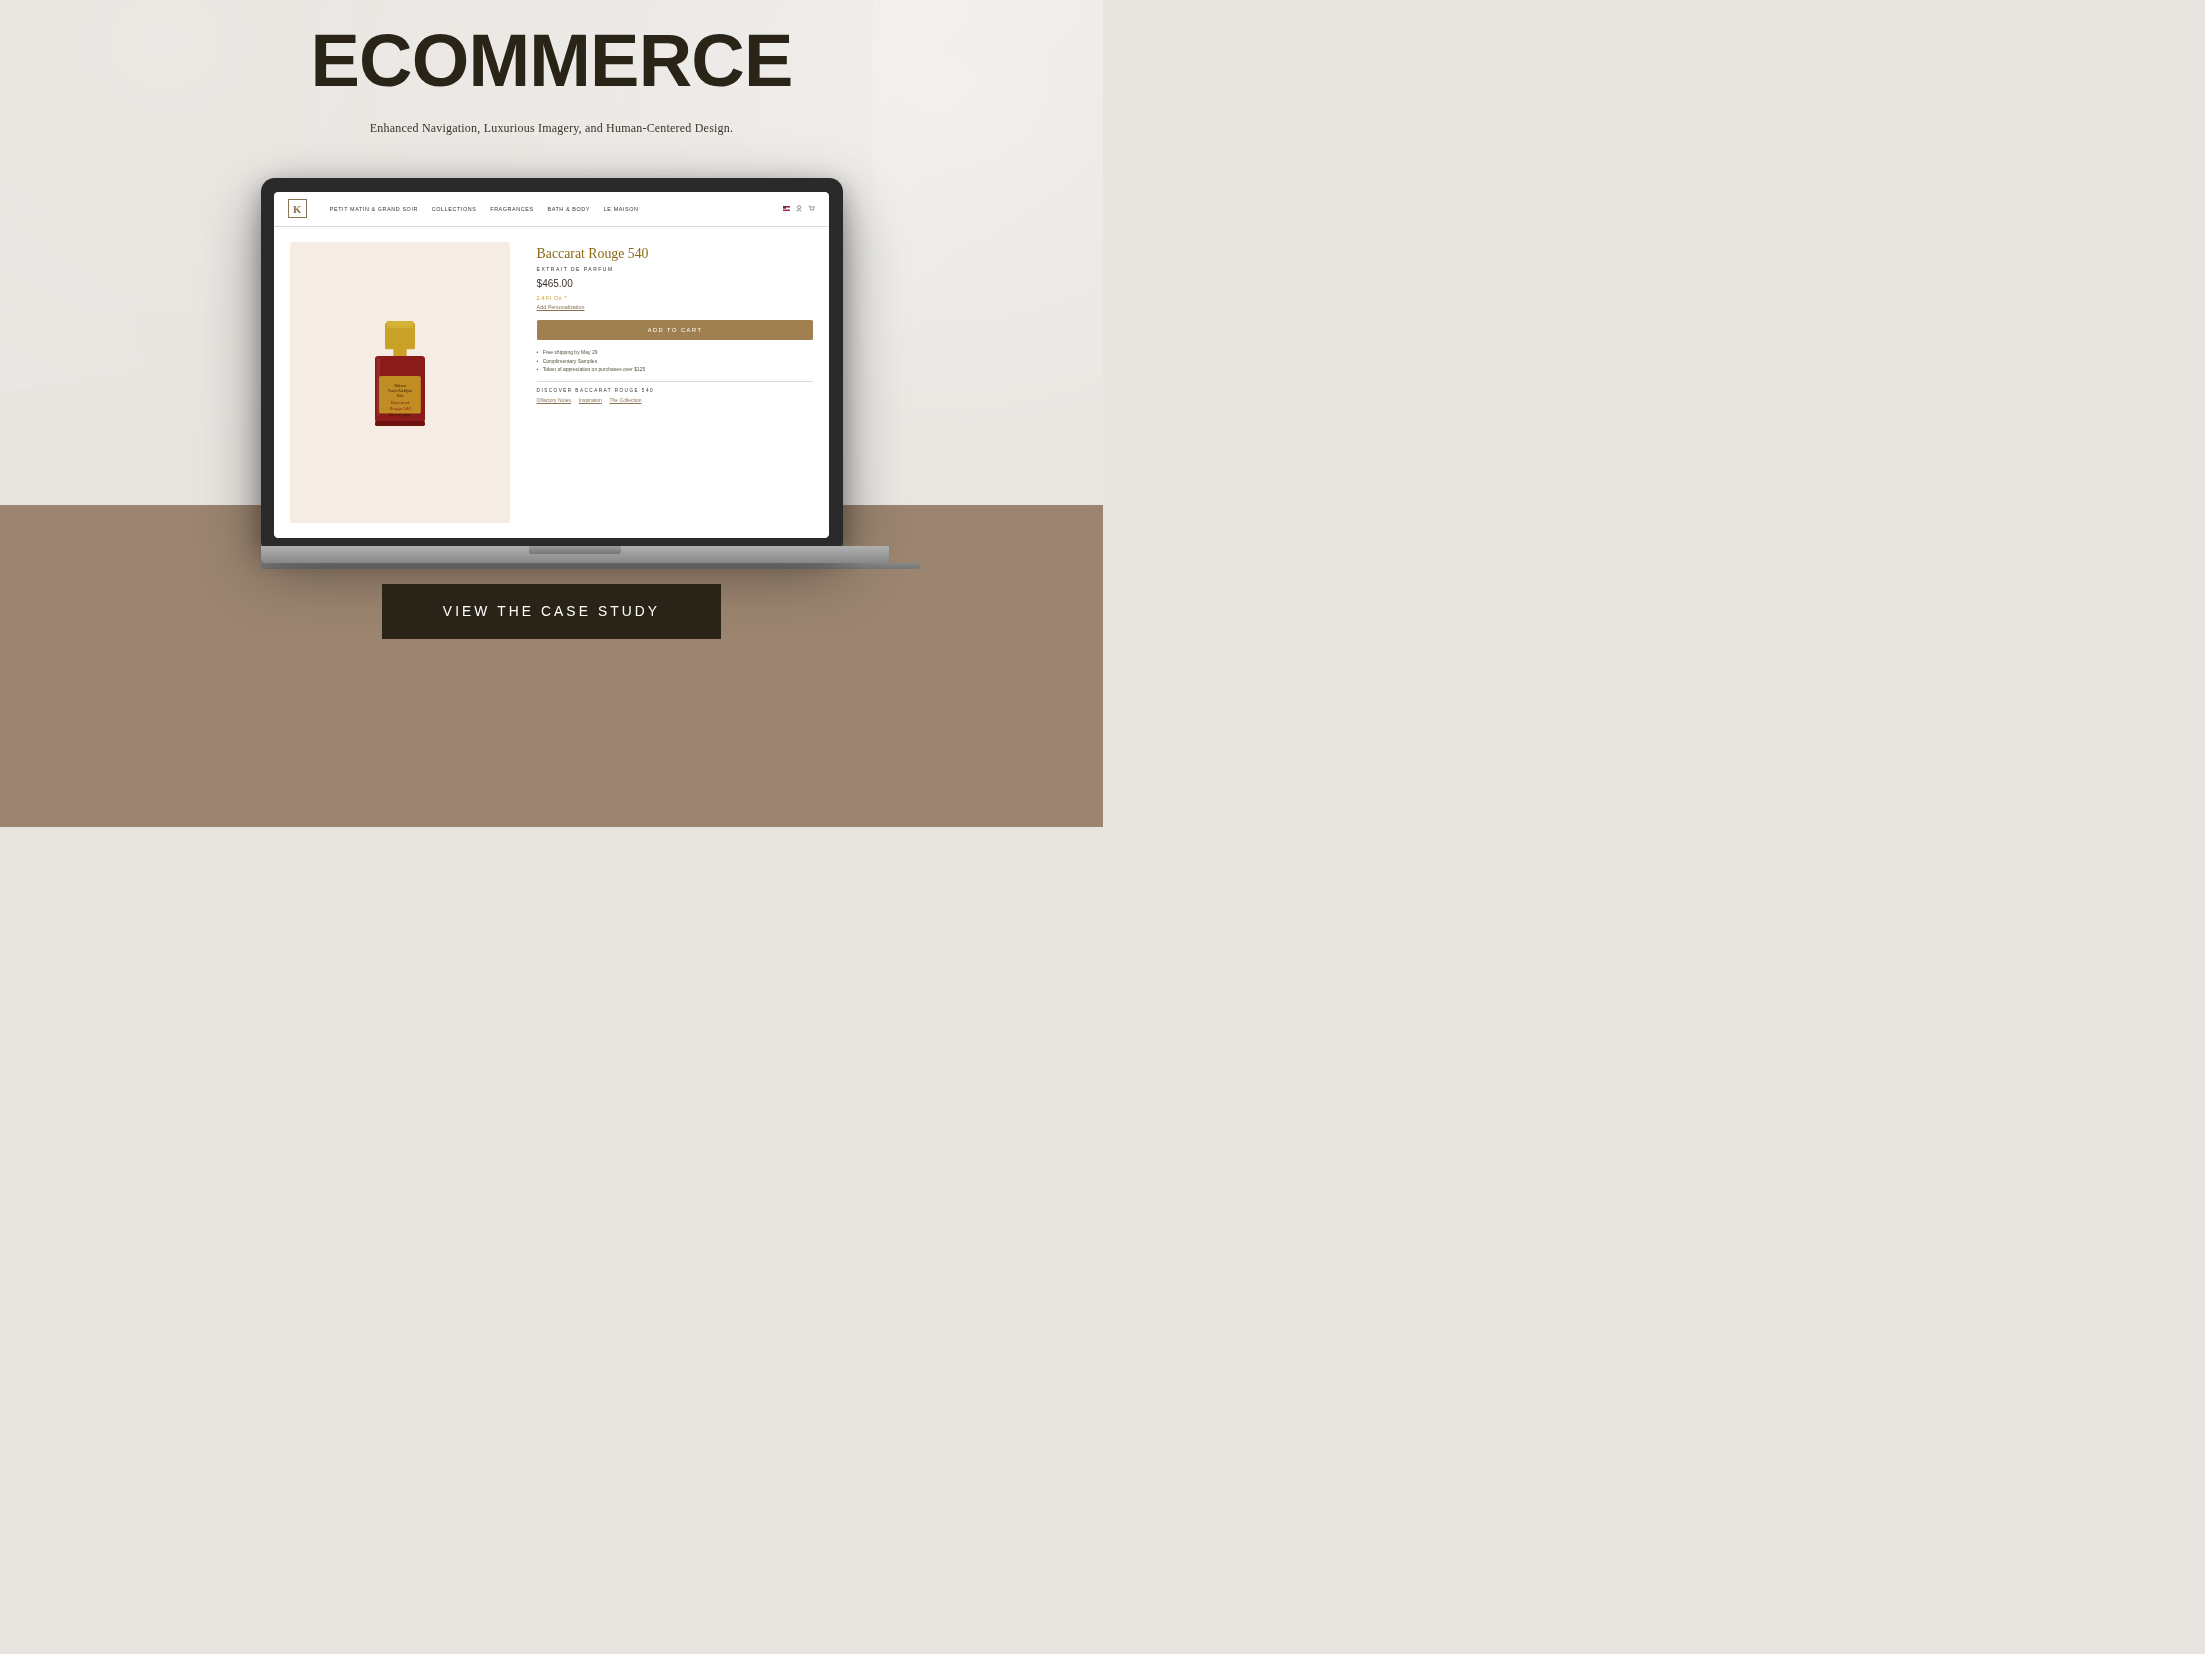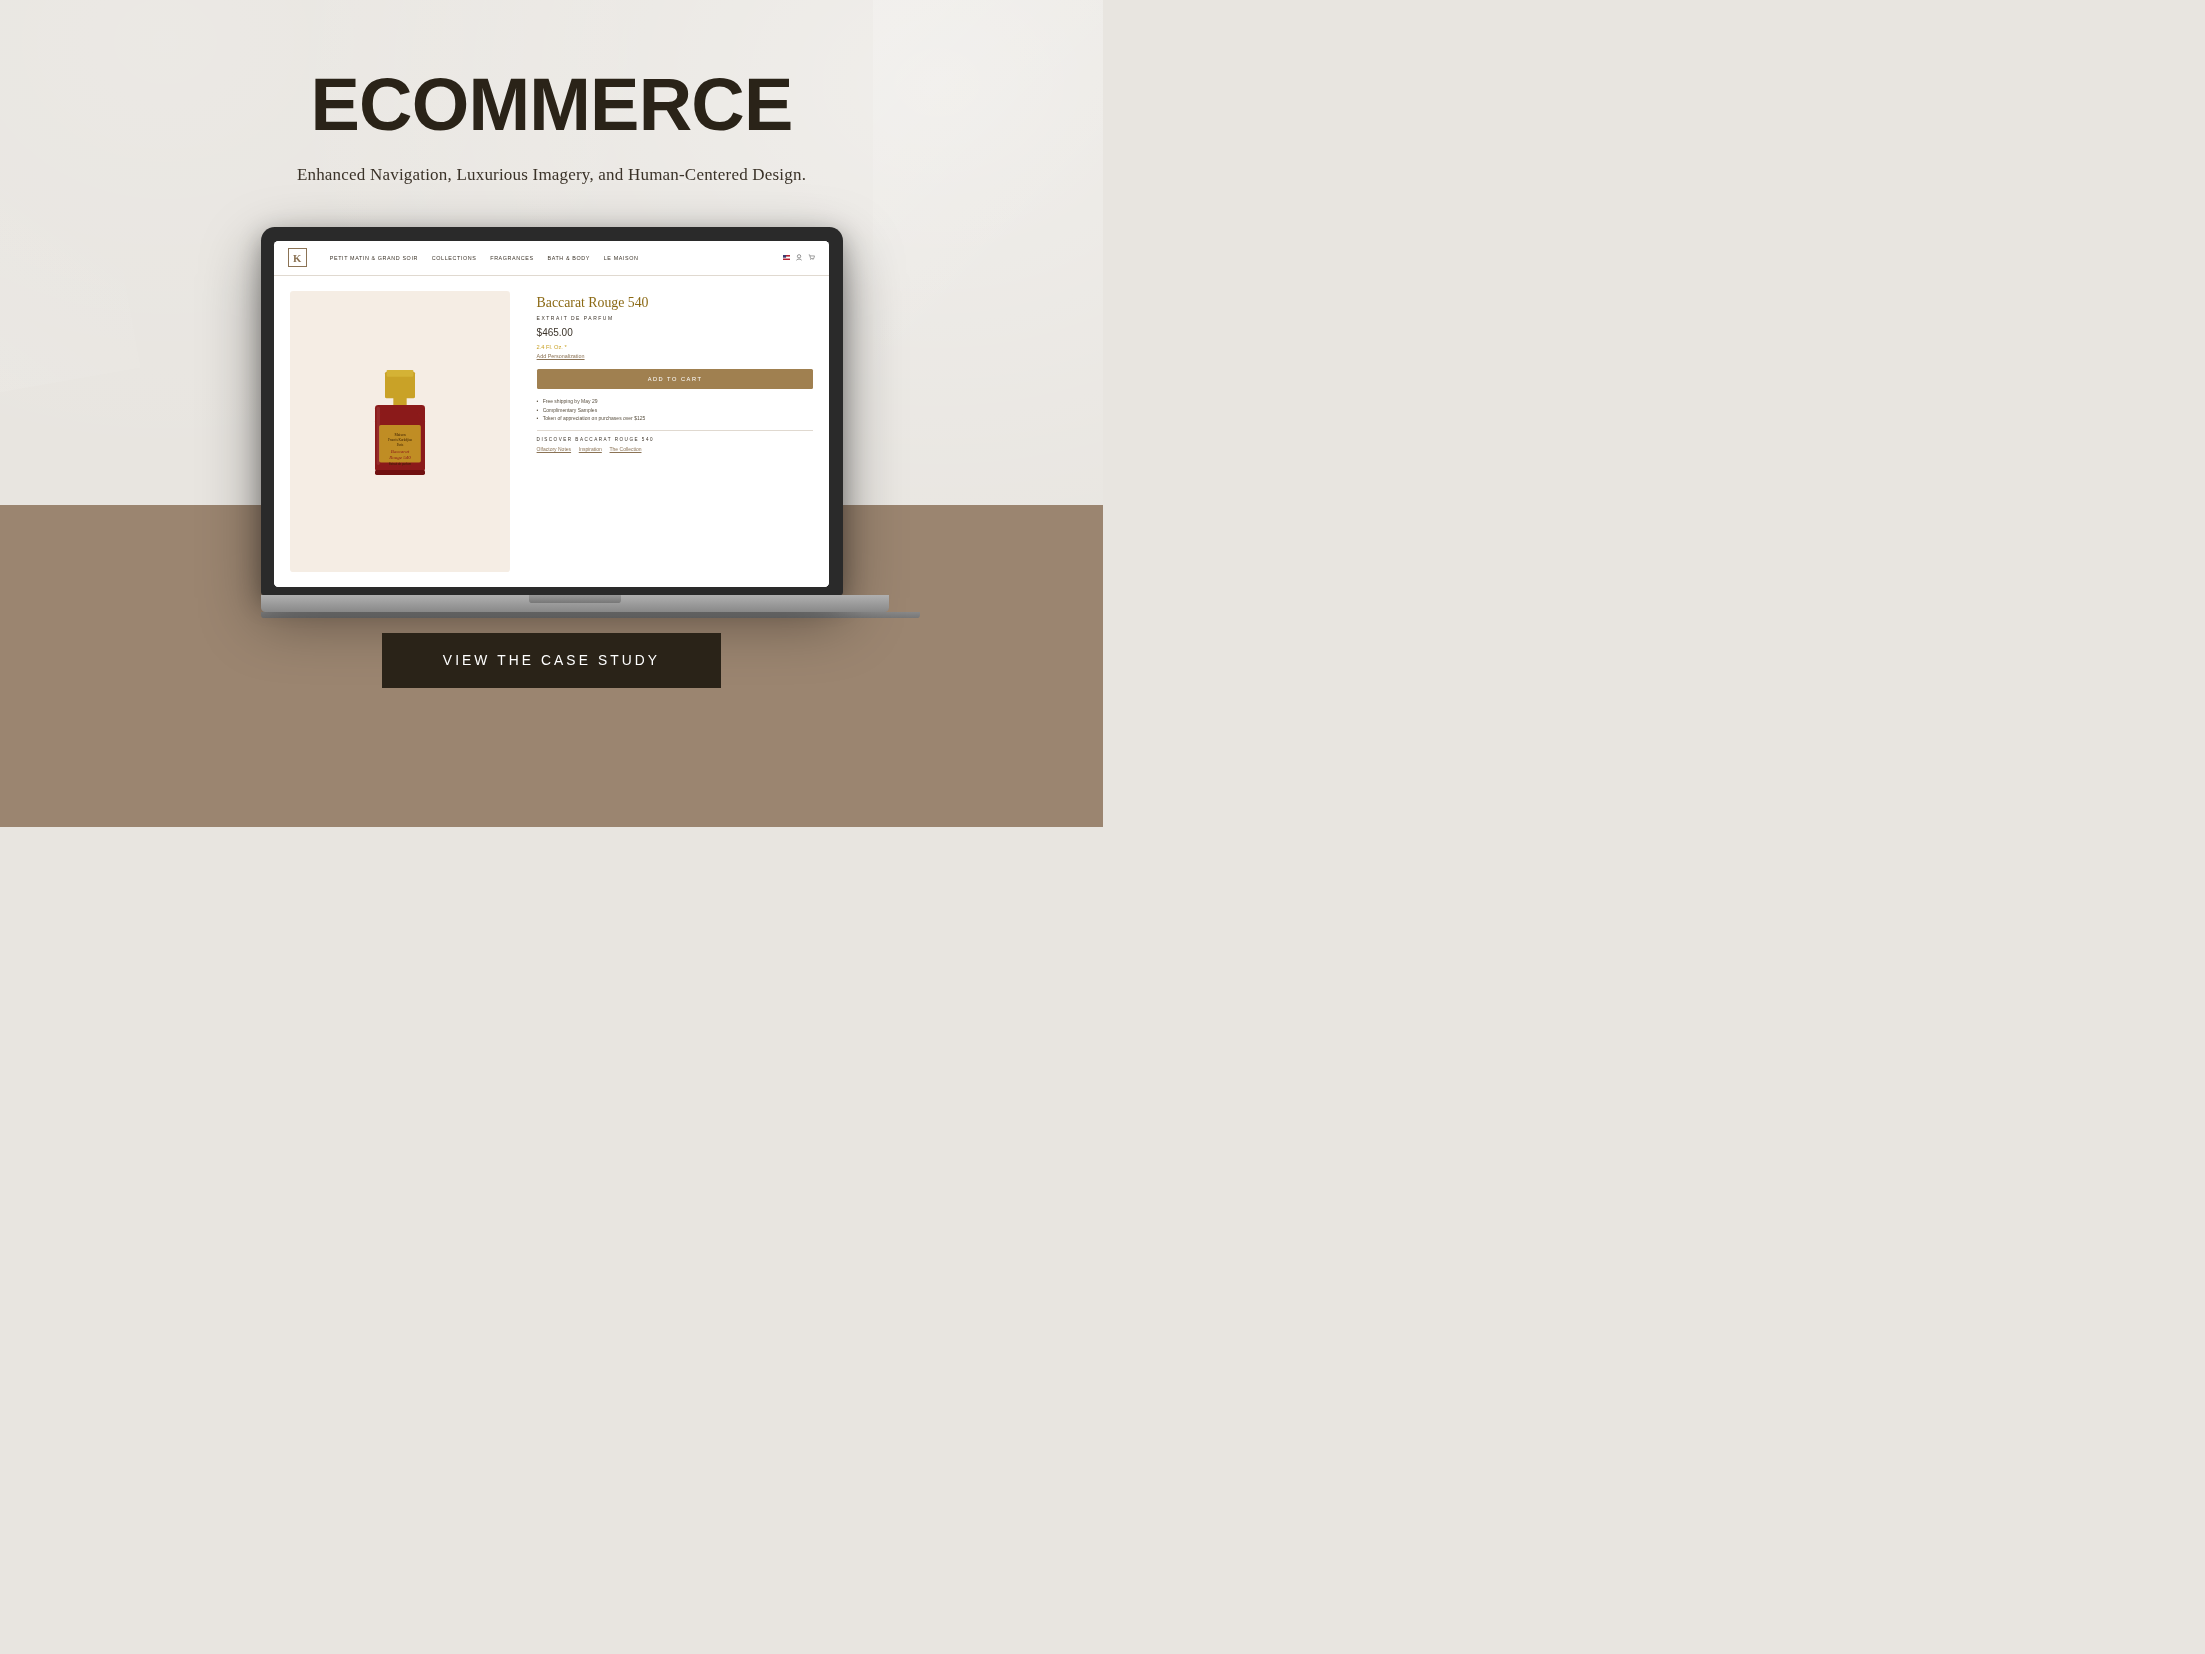--- a/index.html
+++ b/index.html
@@ -46,39 +46,39 @@
       background: #9b8570;
       border-radius: 50% 50% 0 0 / 46px 46px 0 0;
     }
 
     .page-content {
       position: relative;
       z-index: 1;
       display: flex;
       flex-direction: column;
       align-items: center;
-      padding-top: 68px;
+      padding-top: 24px;
     }
 
     
     .main-title {
       font-family: 'Arial Black', 'Arial', sans-serif;
       font-weight: 900;
       font-size: 74px;
       line-height: 1.0;
       color: #2a2318;
       text-align: center;
       letter-spacing: -0.8px;
       text-transform: uppercase;
       margin-bottom: 23px;
     }
 
     .subtitle {
       font-family: 'Georgia', serif;
-      font-size: 17px;
+      font-size: 12px;
       color: #3a3228;
       text-align: center;
       margin-bottom: 42px;
       font-weight: normal;
       letter-spacing: 0.2px;
     }
 
     
     .laptop-wrapper {
       position: relative;

